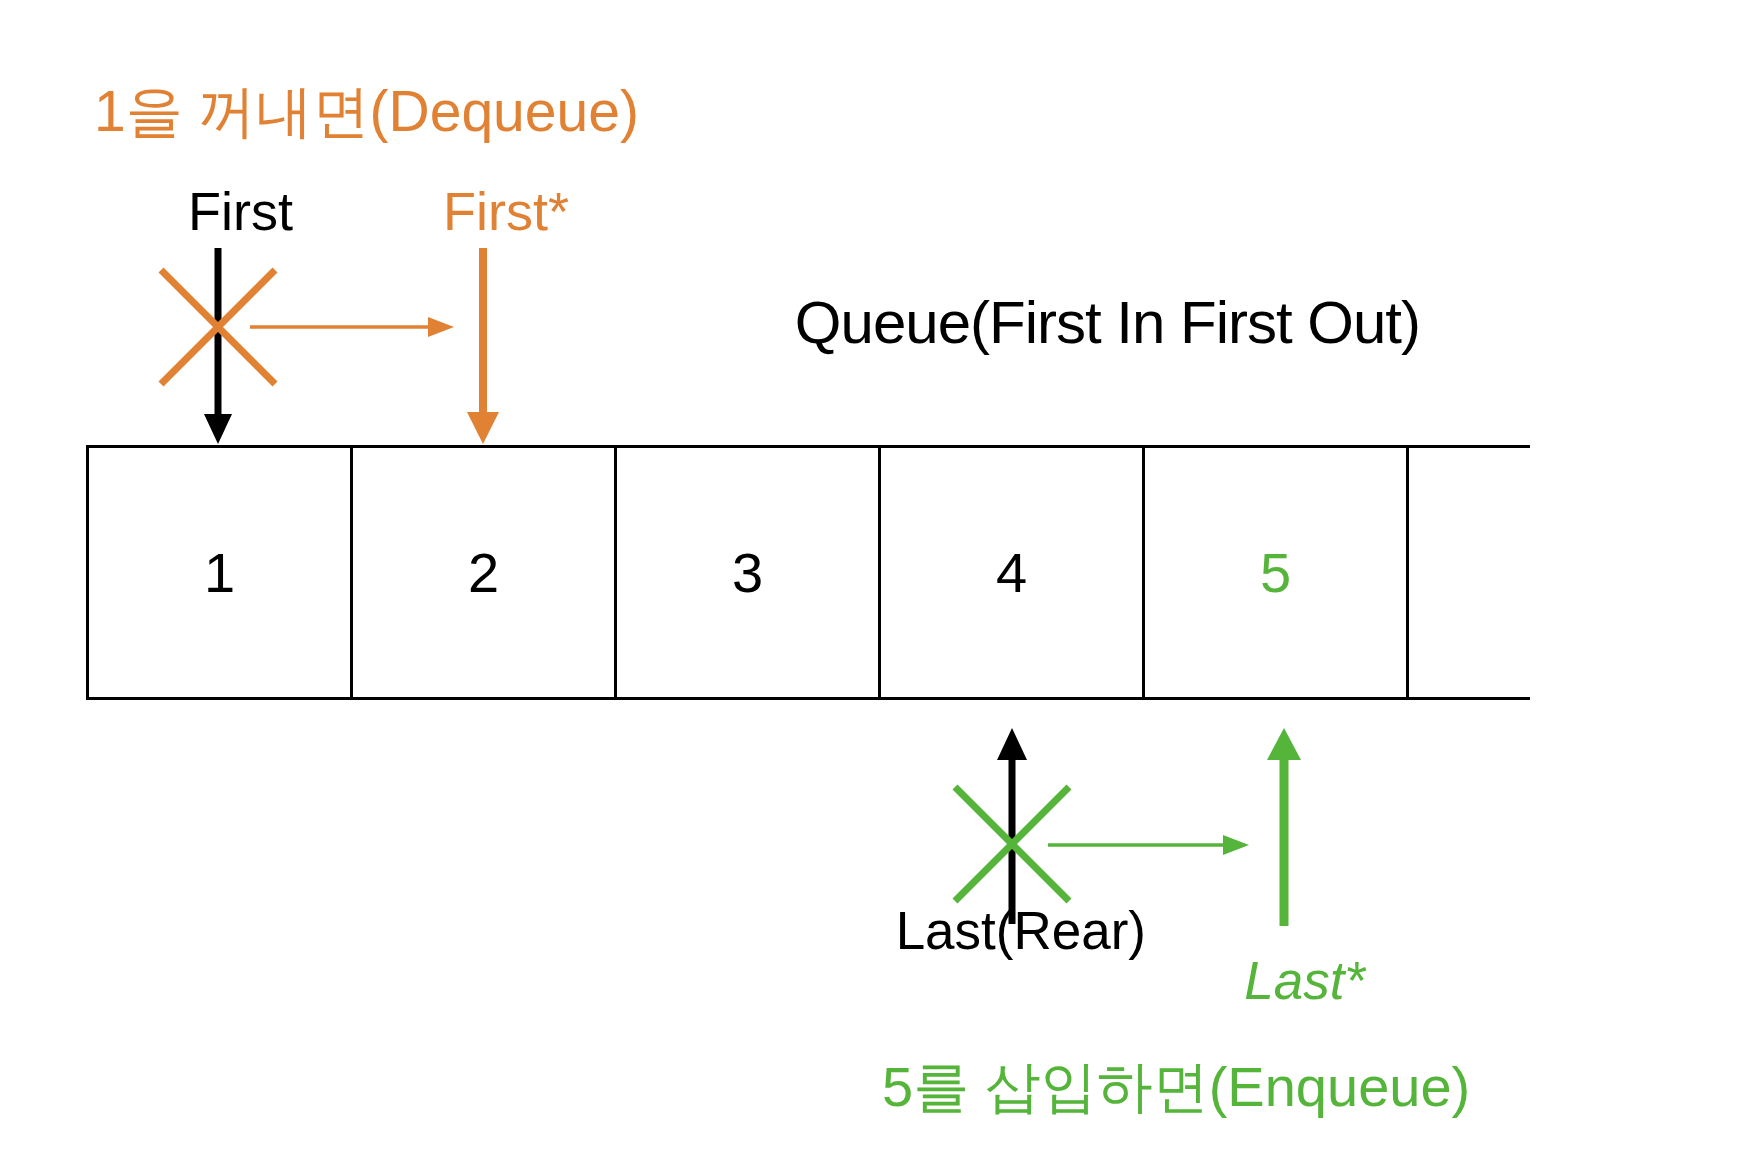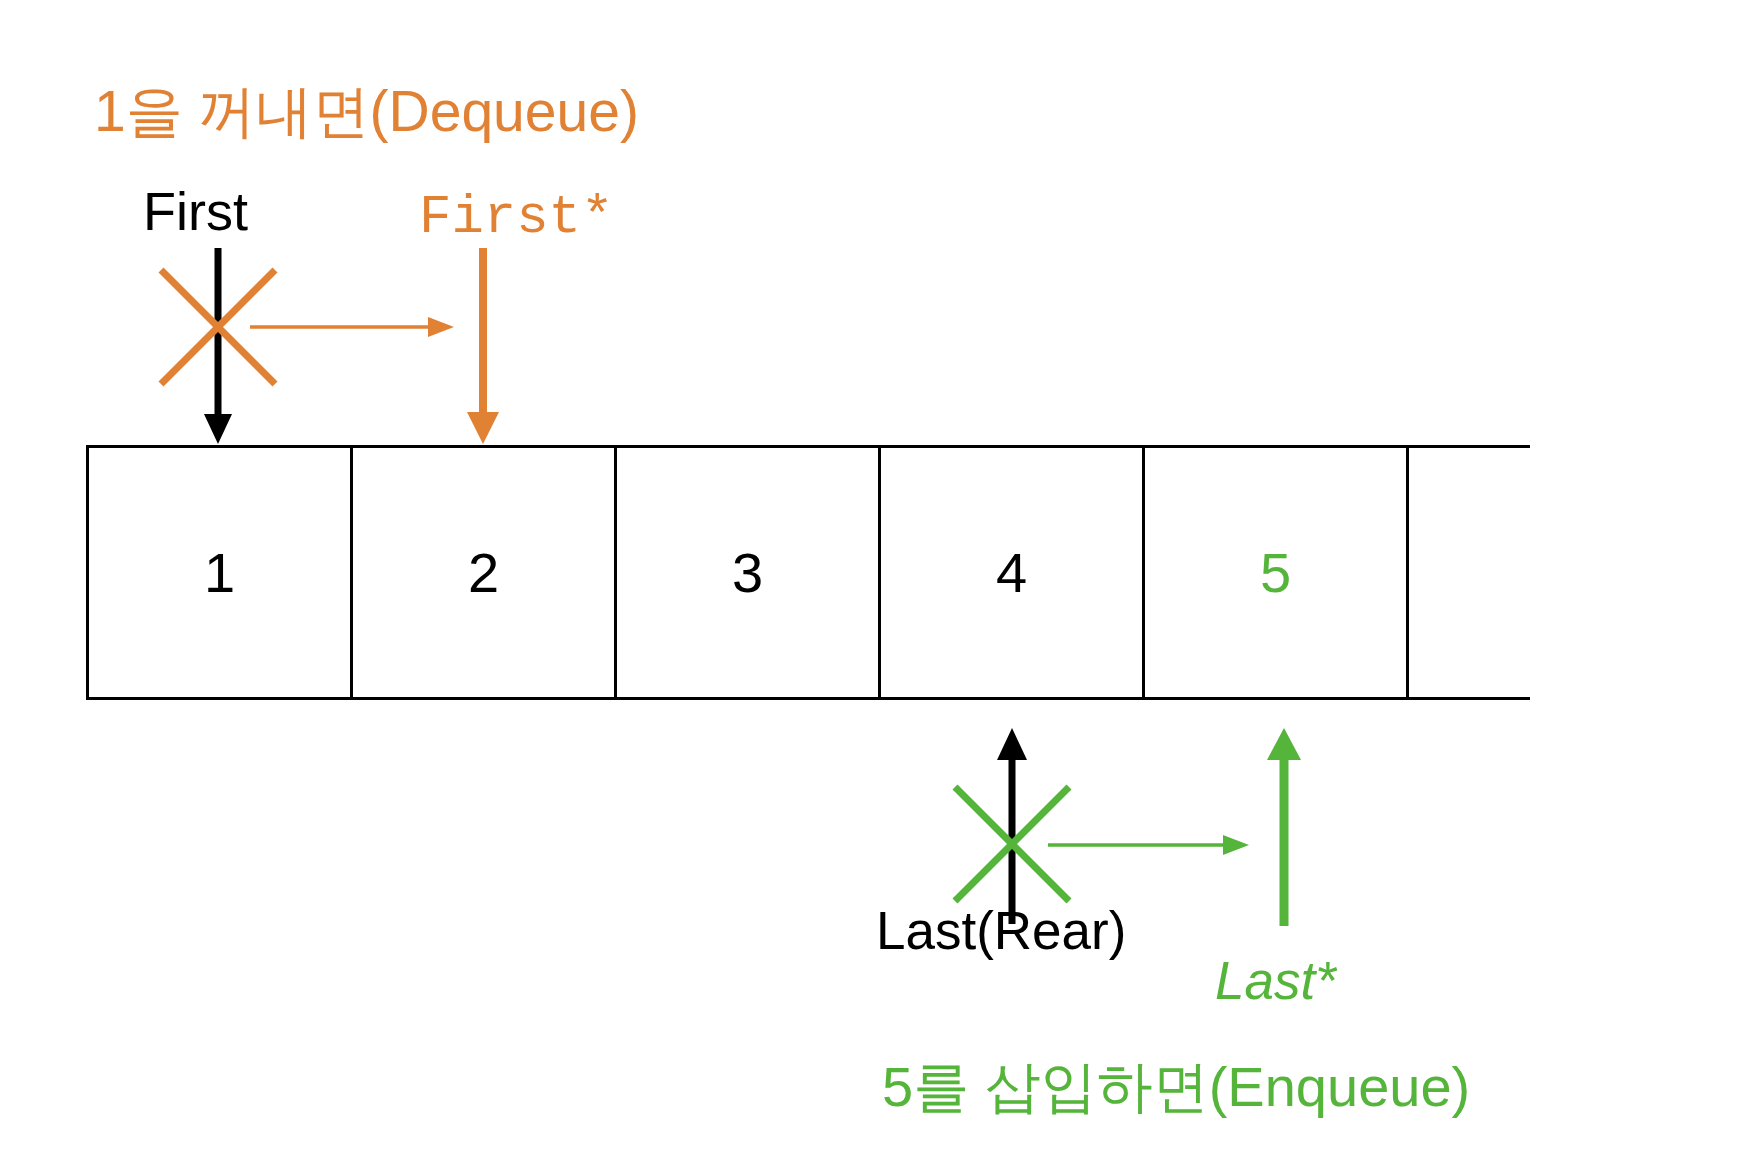--- a/index.html
+++ b/index.html
@@ -5,26 +5,26 @@
   html,body{margin:0;padding:0;background:#ffffff;}
   .canvas{
     position:relative;
     width:1530px;height:1168px;
     background:#ffffff;
     font-family:"Liberation Sans","DejaVu Sans",sans-serif;
     overflow:hidden;
   }
   .arrows{position:absolute;left:0;top:0;width:1752px;height:1168px;pointer-events:none;}
   .label{position:absolute;white-space:nowrap;color:#000;}
-  .label.center{text-align:left;}
+  .label.center{text-align:right;}
   .orange{color:var(--orange);}
   .green{color:var(--green);}
   .dequeue-annotation{left:94px;top:74px;font-size:57px;}
   .first-label{left:143px;top:180px;width:150px;font-size:54px;}
-  .first-star-label{left:419px;top:187px;width:150px;font-size:54px;font-family:Liberation Mono, monospace;}
+  .first-star-label{left:419px;top:180px;width:150px;font-size:54px;}
   .queue-title{left:590px;top:288px;width:830px;font-size:60px;letter-spacing:-1px;}
   .last-label{left:876px;top:900px;width:270px;font-size:53px;}
   .last-star-label{left:1215px;top:950px;width:150px;font-size:53px;font-style:italic;}
   .enqueue-annotation{left:882px;top:1050px;font-size:56px;text-align:center;}
   .queue-row{
     position:absolute;left:86px;top:445px;width:1587px;height:255px;
     box-sizing:border-box;border:3px solid #000;
     display:flex;background:#fff;
   }
   .cell{
@@ -66,20 +66,21 @@
 
     <line x1="1284" y1="926" x2="1284" y2="760" stroke="var(--green)" stroke-width="9"></line>
     <polygon points="1284,728 1267,760 1301,760" fill="var(--green)"></polygon>
   </svg>
 
   <div class="label orange dequeue-annotation">1을 꺼내면(Dequeue)</div>
 
   <div class="label center first-label">First</div>
   <div class="label center orange first-star-label">First*</div>
 
+  <div class="label center queue-title">Queue(First In First Out)</div>
 
   <div class="queue-row">
     <div class="cell">
         <span>1</span>
       </div>
     <div class="cell">
         <span>2</span>
       </div>
     <div class="cell">
         <span>3</span>

